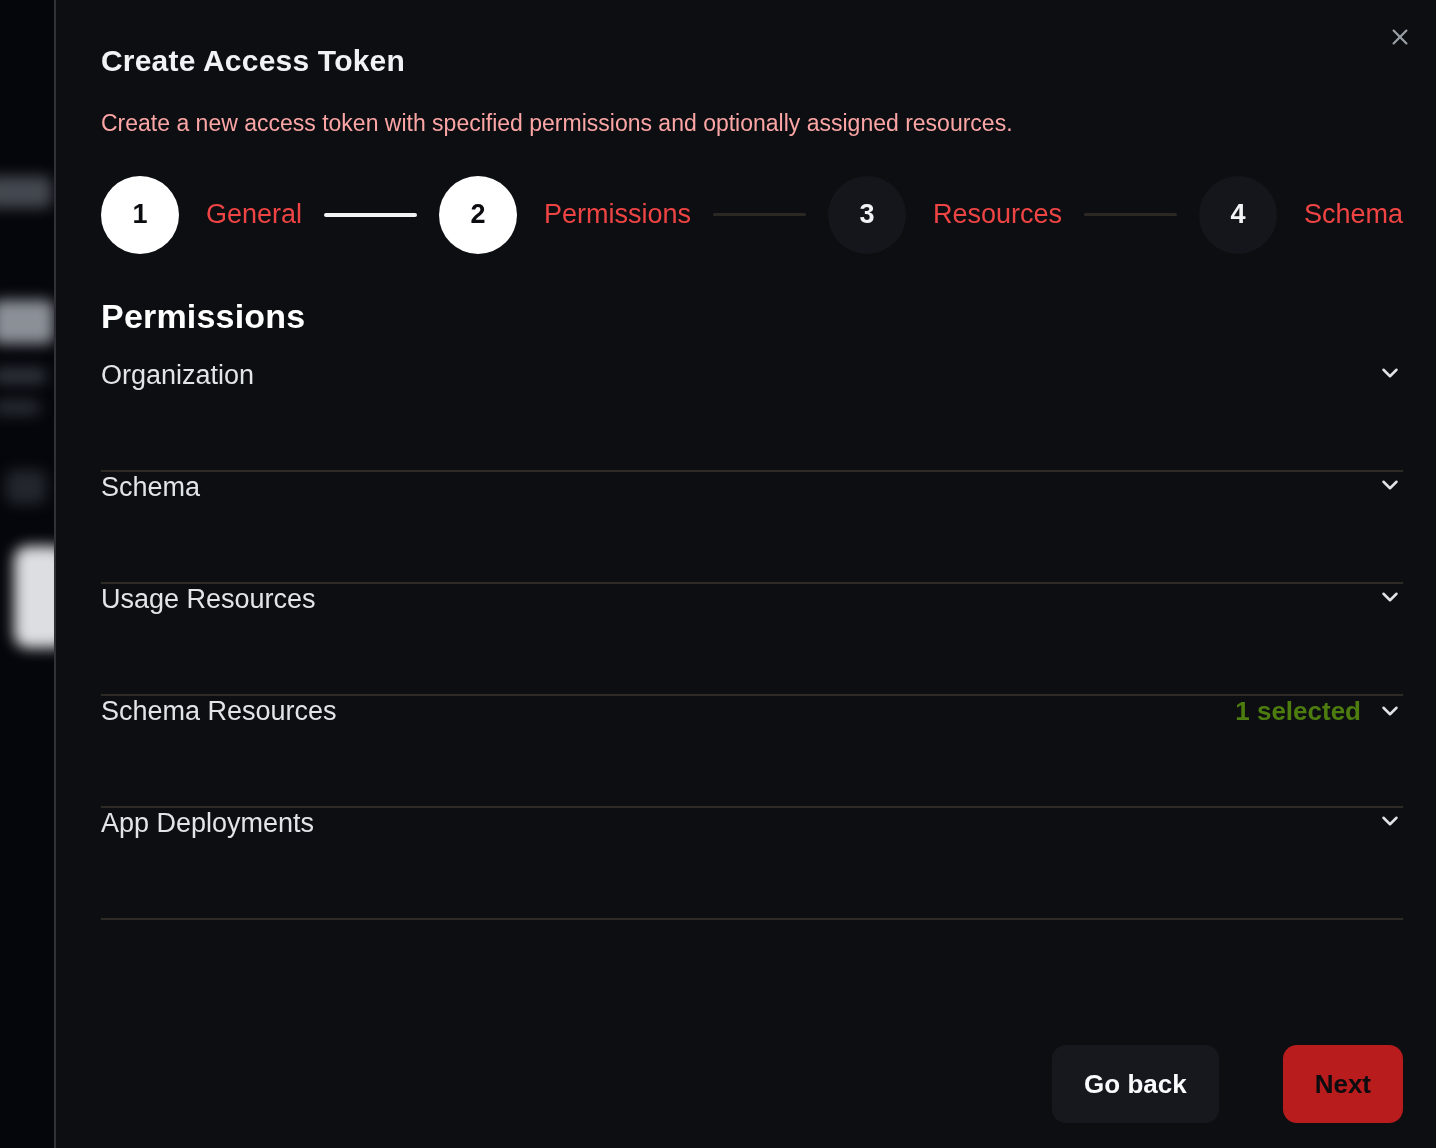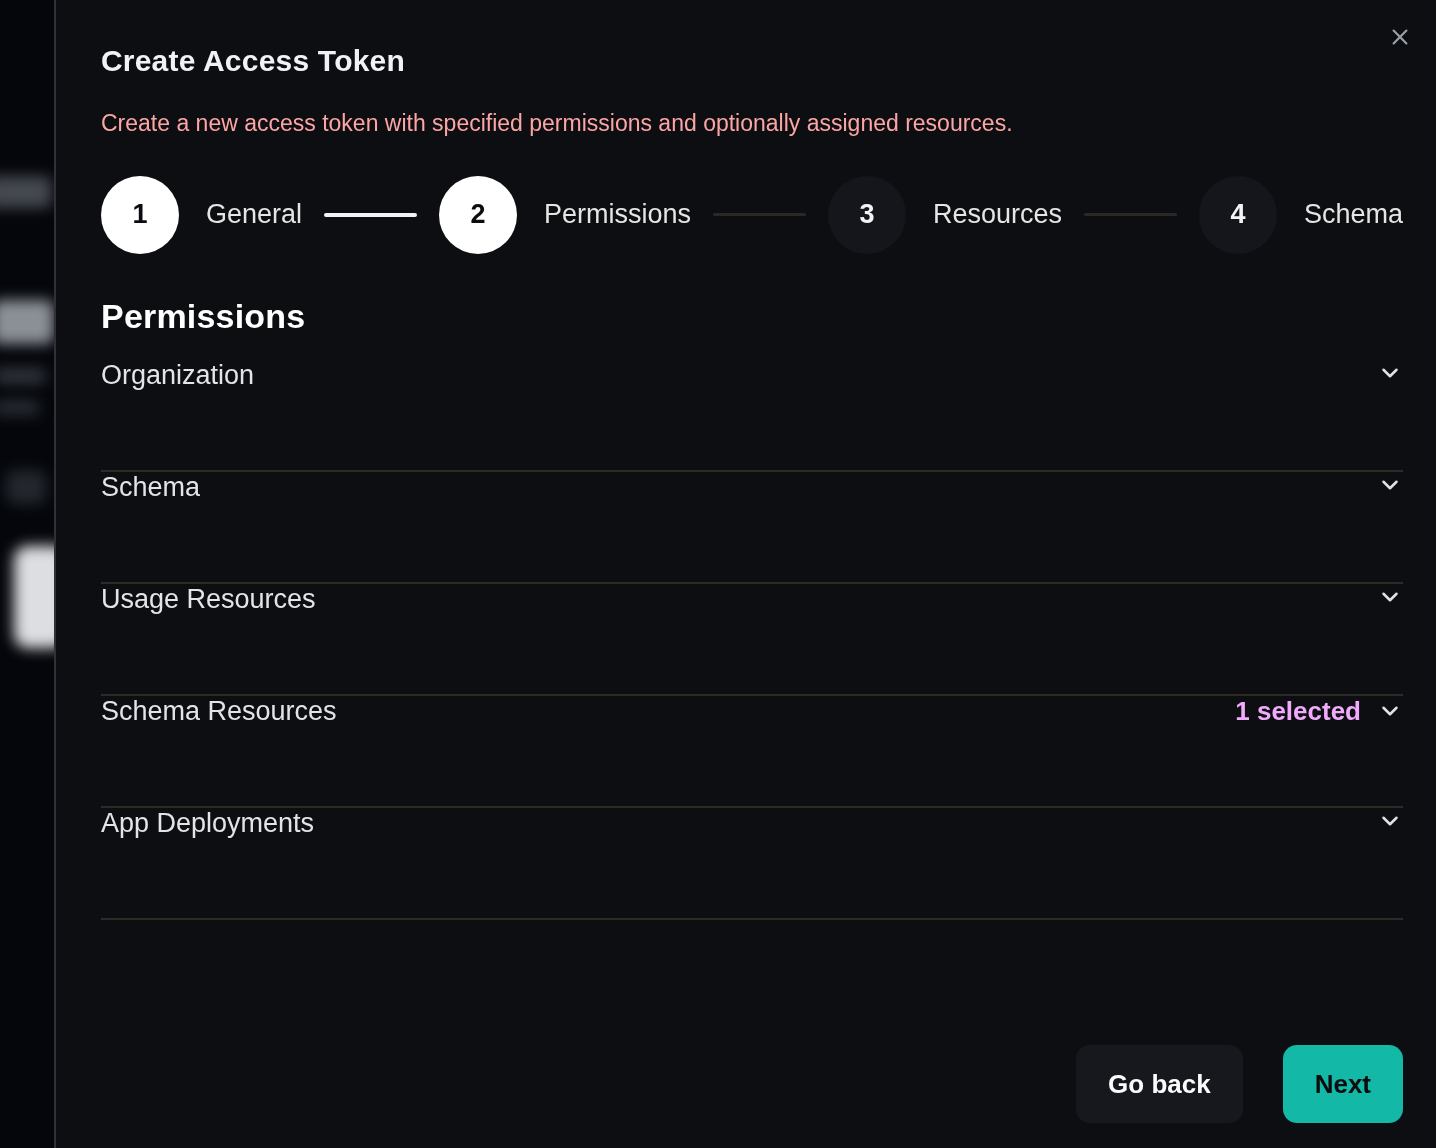--- a/index.html
+++ b/index.html
@@ -53,51 +53,51 @@
   
   .stepper { display: flex; align-items: center; margin-top: 38px; }
   .step { display: flex; align-items: center; flex: 0 0 auto; }
   .step-circle {
     width: 78px; height: 78px; border-radius: 50%;
     display: flex; align-items: center; justify-content: center;
     font-size: 27px; font-weight: 700;
   }
   .step.done .step-circle, .step.active .step-circle { background: #ffffff; color: #0b0c0f; }
   .step.upcoming .step-circle { background: #15161b; color: #f2f3f5; }
-  .step-label { margin-left: 27px; font-size: 27px; font-weight: 500; color: #e5e5e5; white-space: nowrap; }
+  .step-label { margin-left: 27px; font-size: 27px; font-weight: 500; color: #ef4444; white-space: nowrap; }
   .connector { flex: 1 1 auto; height: 4px; border-radius: 2px; margin: 0 22px; }
   .connector.done { background: #f1f2f3; }
   .connector.upcoming { background: #2b2824; height: 3px; }
 
   
   .section-heading {
     margin: 43px 0 24px; font-size: 34px; font-weight: 700;
     color: #ffffff; letter-spacing: .2px;
   }
 
   .accordion-row {
     height: 112px; border-bottom: 2px solid #2e2b27;
     display: flex; align-items: flex-start; justify-content: space-between;
     cursor: pointer;
   }
   .row-label { font-size: 27px; font-weight: 500; color: #e2e5e8; }
   .row-right { display: flex; align-items: center; gap: 16px; }
-  .row-badge { font-size: 26px; font-weight: 600; color: #f0abfc; white-space: nowrap; }
+  .row-badge { font-size: 26px; font-weight: 600; color: #4d7c0f; white-space: nowrap; }
   .row-badge:empty { display: none; }
   .chevron { color: #dfe2e6; display: flex; align-items: center; }
 
   
   .footer { position: absolute; right: 33px; bottom: 25px; display: flex; gap: 40px; }
   .btn {
     height: 78px; padding: 0 32px; border: none; border-radius: 14px;
     font-family: inherit; font-size: 26px; font-weight: 600; cursor: pointer;
     display: flex; align-items: center; justify-content: center;
   }
   .btn-secondary { background: #17181d; color: #fafbfc; }
-  .btn-primary { background: #14b8a6; color: #0b0c0f; }
+  .btn-primary { background: #b91c1c; color: #0b0c0f; margin-left: 24px; }
 </style>
 </head>
 <body>
 
 <div class="backdrop">
   <div class="blob blob-menu"></div>
   <div class="blob blob-folder"></div>
   <div class="blob blob-text-1"></div>
   <div class="blob blob-text-2"></div>
   <div class="blob blob-icon"></div>

